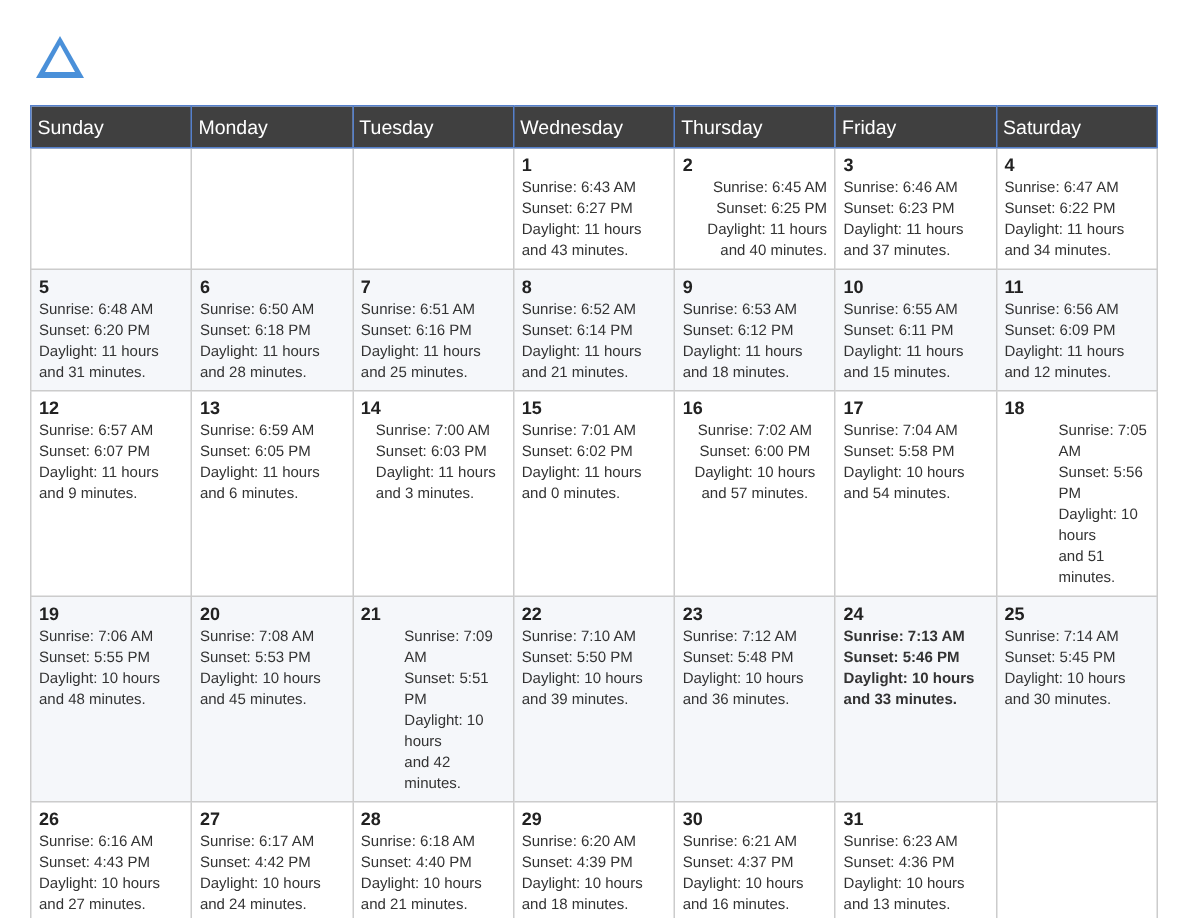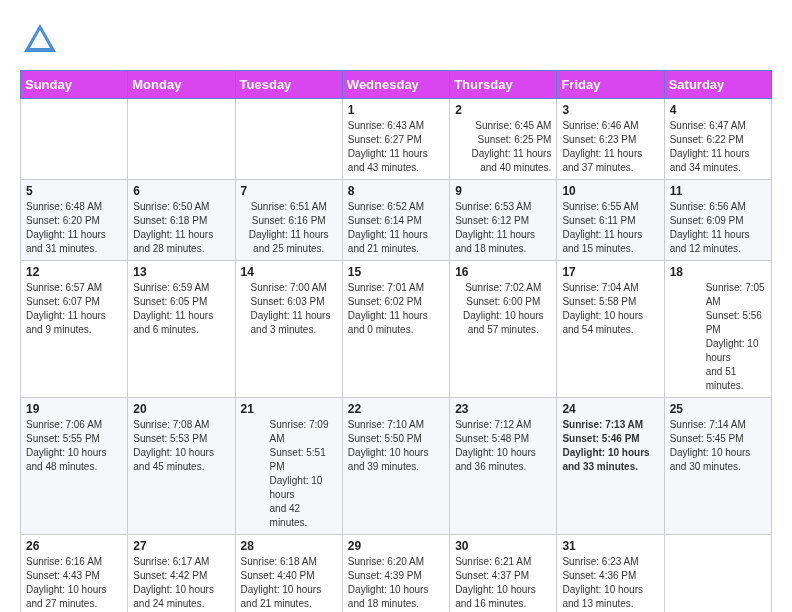--- a/index.html
+++ b/index.html
@@ -28,24 +28,24 @@
       font-size: 16px;
       color: #333;
       font-weight: bold;
     }
     .calendar {
       width: 100%;
       border-collapse: collapse;
       border: 1px solid #ccc;
     }
     .calendar th {
-      background: #d946ef;
+      background: #404040;
       color: #fff;
       font-size: 13px;
-      font-weight: bold;
+      font-weight: normal;
       padding: 6px 4px;
       text-align: left;
       border: 1px solid #5580cc;
     }
     .calendar td {
       border: 1px solid #ccc;
       vertical-align: top;
       padding: 4px 5px;
       width: 107px;
       min-height: 80px;
@@ -170,21 +170,21 @@
         </td>
         <td>
           <div class="day-num">6</div>
           <div class="day-info" style="white-space: pre-line;">Sunrise: 6:50 AM
 Sunset: 6:18 PM
 Daylight: 11 hours
 and 28 minutes.</div>
         </td>
         <td>
           <div class="day-num">7</div>
-          <div class="day-info" style="white-space: pre-line; text-align: center;">Sunrise: 6:51 AM
+          <div class="day-info" style="white-space: pre-line;">Sunrise: 6:51 AM
 Sunset: 6:16 PM
 Daylight: 11 hours
 and 25 minutes.</div>
         </td>
         <td>
           <div class="day-num">8</div>
           <div class="day-info" style="white-space: pre-line;">Sunrise: 6:52 AM
 Sunset: 6:14 PM
 Daylight: 11 hours
 and 21 minutes.</div>

